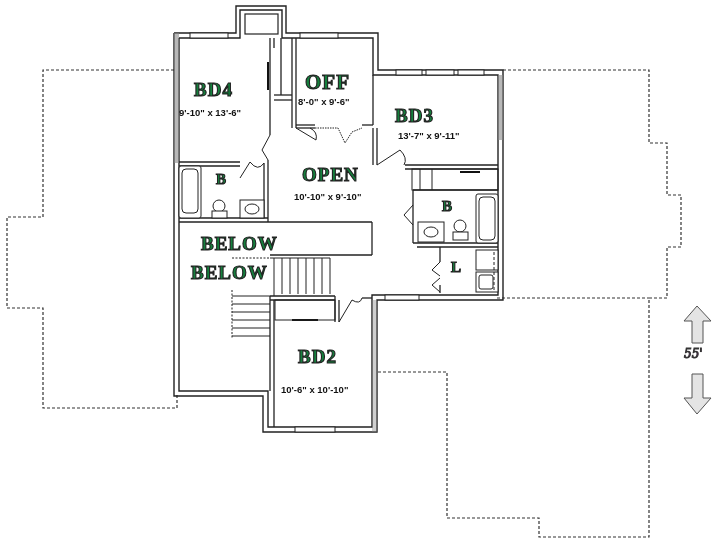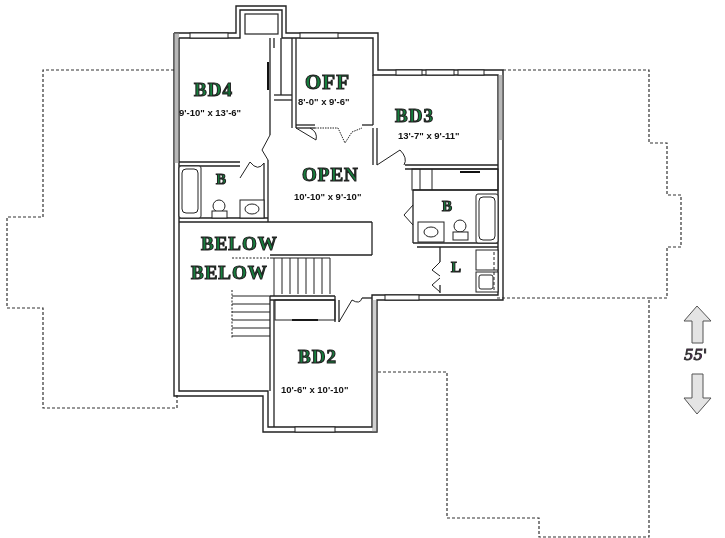--- a/index.html
+++ b/index.html
@@ -22,21 +22,21 @@
     font-size: 9.5px;
     color: #111;
     white-space: nowrap;
     line-height: 1;
   }
   .big { font-size: 19px; }
   .med { font-size: 21px; }
   .small { font-size: 15px; }
   .scale-label {
     position: absolute; left: 684px; top: 348px;
-    font-family: "DejaVu Serif", serif; font-size: 15px; font-style: italic;
+    font-family: "DejaVu Serif", serif; font-size: 12px; font-style: italic;
     color: #701a75; -webkit-text-stroke: 1px #333; line-height: 1;
   }
 </style>
 </head>
 <body>
 
 <svg id="plan" width="725" height="538" viewBox="0 0 725 538" xmlns="http://www.w3.org/2000/svg">
 
   <g fill="none" stroke="#333" stroke-width="1.2" stroke-dasharray="3,2">
     <polyline points="174,70 43,70 43,217 7,217 7,308 43,308 43,408 177,408 177,395"></polyline>

